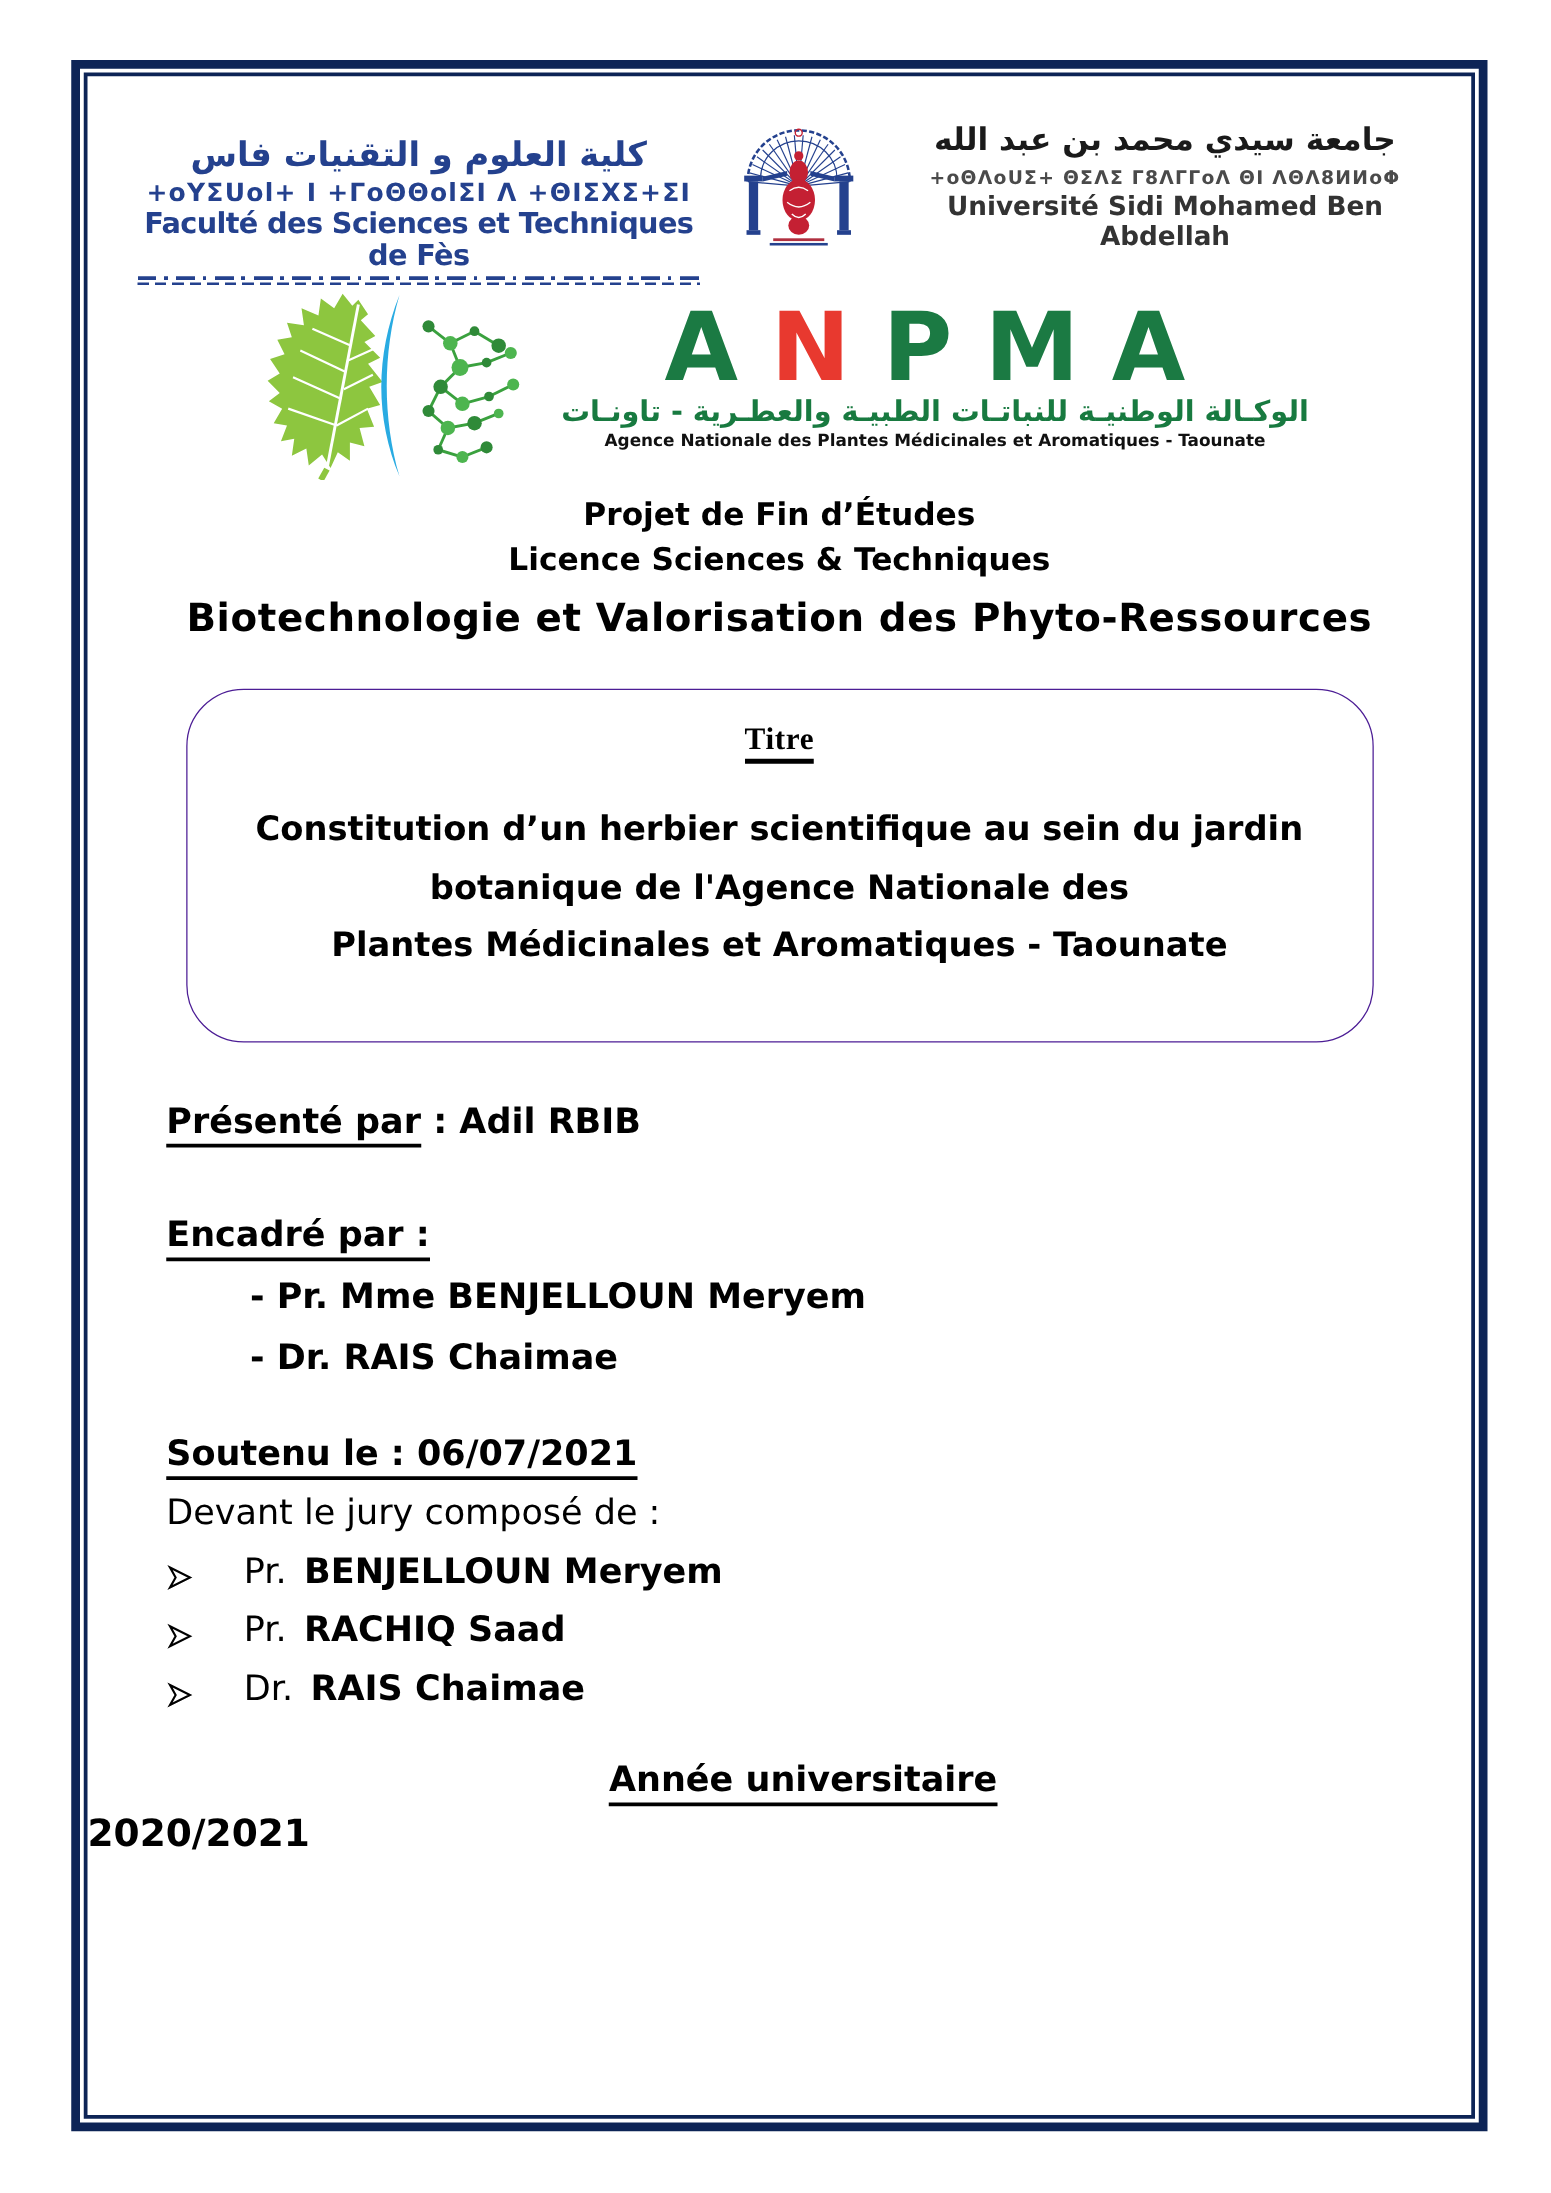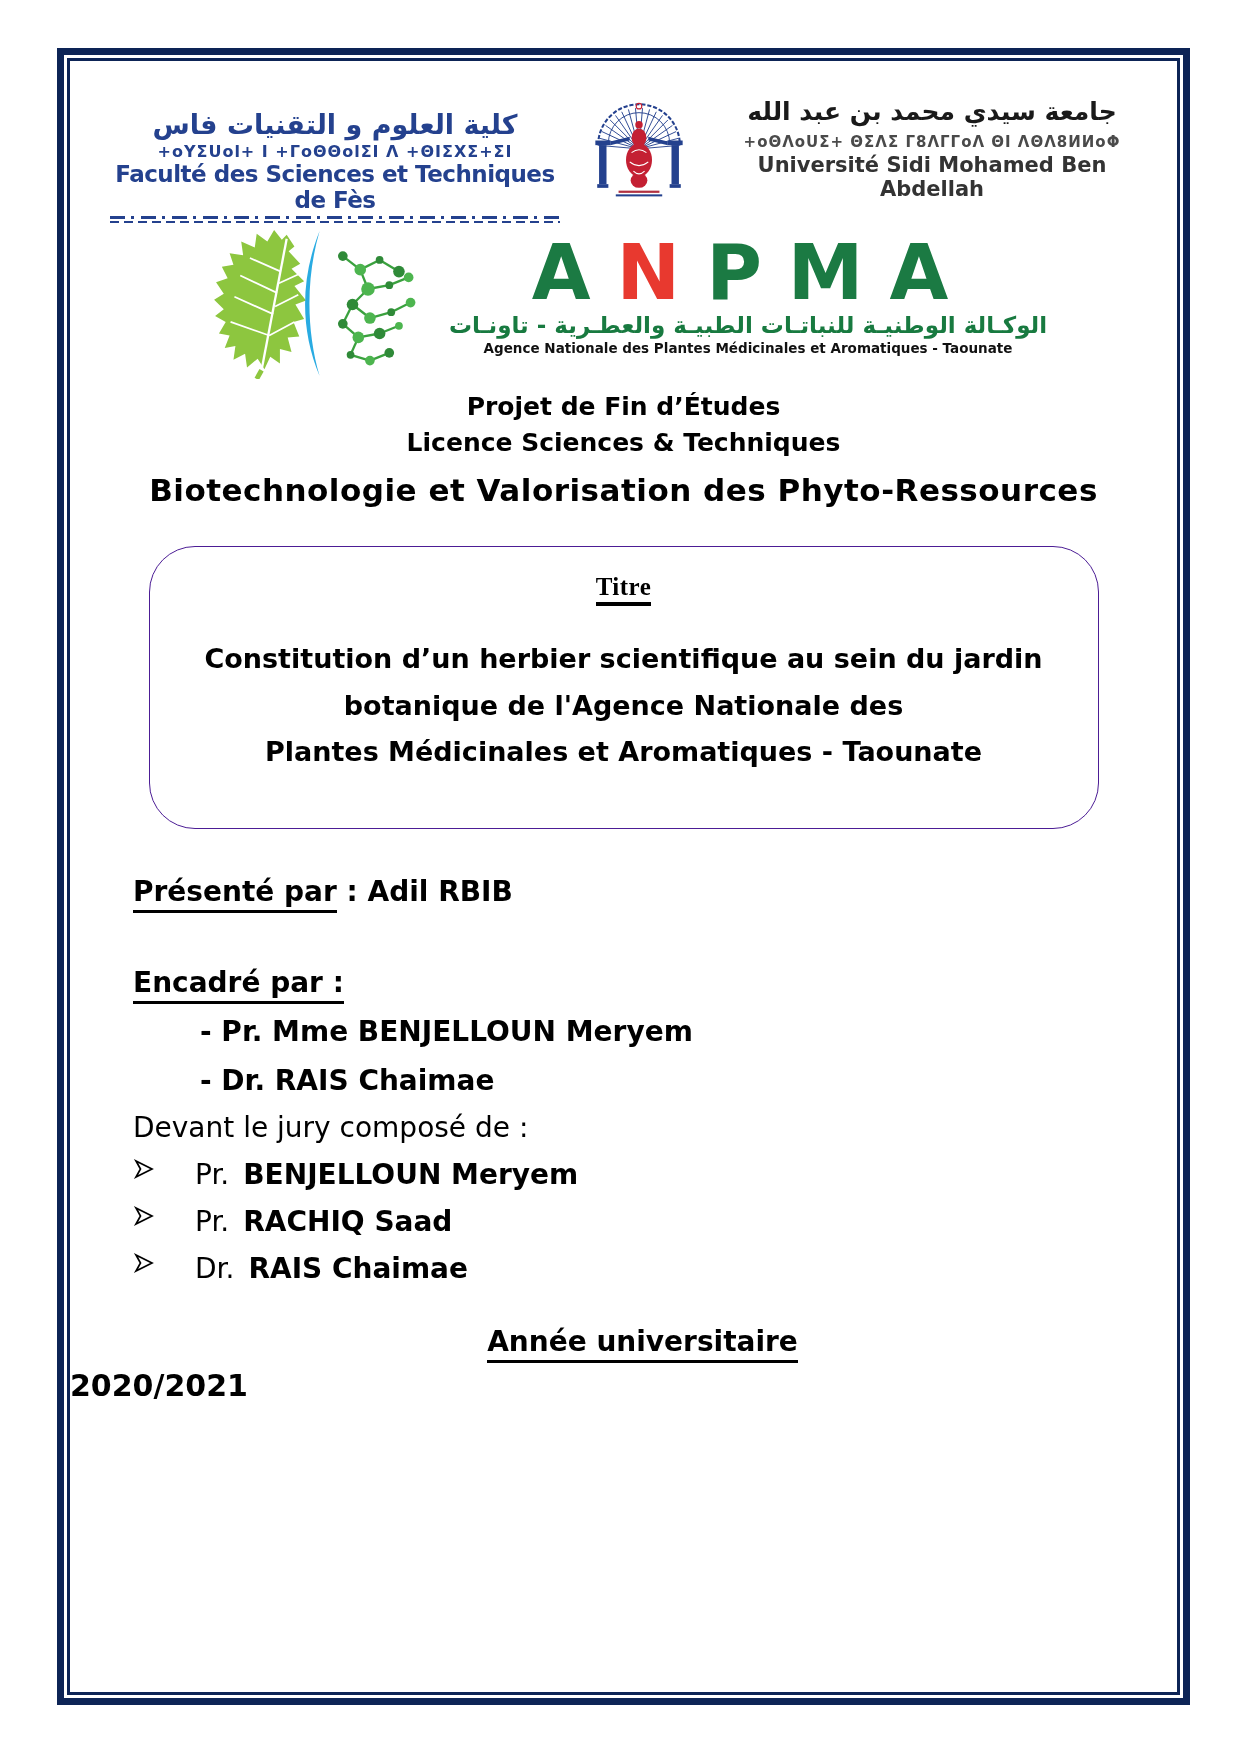--- a/index.html
+++ b/index.html
@@ -4,21 +4,21 @@
 <style>
   html,body{margin:0;padding:0;background:#ffffff;}
   body{width:1241px;height:1754px;position:relative;font-family:"DejaVu Sans",sans-serif;color:#000;overflow:hidden;}
   .frame{position:absolute;left:57px;top:48px;width:1133px;height:1657px;border:7px solid #0d2456;box-sizing:border-box;}
   .inner{position:absolute;inset:3px;border:3px solid #0d2456;box-sizing:border-box;padding:14px 0 0 0;}
   
   .header{display:flex;justify-content:space-between;align-items:flex-start;padding:12px 30px 0 40px;}
   .hcol{text-align:center;}
   .hleft{width:450px;padding-top:22px;color:#24418e;}
   .hleft .ar{font-size:27px;font-weight:bold;direction:rtl;line-height:1.15;}
-  .hleft .tif{font-size:16px;font-weight:bold;letter-spacing:1px;margin-top:2px;}
+  .hleft .tif{font-size:20px;font-weight:bold;letter-spacing:1px;margin-top:2px;}
   .hleft .fr{font-size:23px;font-weight:bold;letter-spacing:-0.5px;margin-top:0px;}
   .dashline{height:3px;margin-top:3px;background:repeating-linear-gradient(90deg,#24418e 0 15px,transparent 15px 21px,#24418e 21px 24px,transparent 24px 31px);}
   .dashline2{height:2px;margin-top:2px;background:repeating-linear-gradient(90deg,#24418e 0 9px,transparent 9px 14px);}
   .hright{width:430px;padding-top:10px;}
   .hright .ar{font-size:25px;font-weight:bold;color:#1a1a1a;direction:rtl;line-height:1.2;}
   .hright .tif{font-size:15px;font-weight:bold;color:#4a4a4a;letter-spacing:1px;margin-top:6px;}
   .hright .fr{font-size:21px;font-weight:bold;color:#333;margin-top:2px;}
   .emblem{width:96px;height:104px;flex:0 0 auto;margin-top:8px;}
   
   .anpma{display:flex;justify-content:center;align-items:flex-start;margin-top:6px;}
@@ -39,21 +39,21 @@
   .titre-label{display:inline-block;font-family:"Liberation Serif","DejaVu Serif",serif;font-size:25px;font-weight:bold;border-bottom:4px solid #000;padding-bottom:1px;letter-spacing:0.5px;}
   .titre-text{margin-top:30px;font-size:27px;font-weight:bold;line-height:1.72;}
   
   .block{margin-left:63px;margin-right:40px;font-size:28px;}
   .ul{border-bottom:3px solid #000;padding-bottom:2px;}
   .presente{margin-top:46px;font-weight:bold;}
   .encadre{margin-top:58px;font-weight:bold;}
   .sup-line{margin-left:130px;margin-top:16px;font-weight:bold;}
   .soutenu{margin-top:44px;font-weight:bold;}
   .devant{margin-top:14px;font-weight:normal;}
-  .jury-line{display:flex;align-items:flex-start;margin-top:14px;}
+  .jury-line{display:flex;align-items:flex-end;margin-top:14px;}
   .jury-bullet{width:22px;height:22px;margin-right:40px;flex:0 0 auto;}
   .jury-title{font-weight:normal;margin-right:14px;}
   .jury-name{font-weight:bold;}
   .annee{text-align:center;margin-top:40px;font-size:28px;font-weight:bold;padding-left:38px;}
   .annee .ul{border-bottom:3px solid #000;}
   .year-val{font-size:30px;font-weight:bold;margin-top:10px;}
 </style>
 </head>
 <body>
 
@@ -199,20 +199,23 @@
     <div class="block presente">
       <span class="ul">Présenté par</span><span> : Adil RBIB</span>
     </div>
 
     <div class="block encadre">
       <span class="ul">Encadré par :</span>
     </div>
     <div class="block sup-line">- Pr. Mme BENJELLOUN Meryem</div>
     <div class="block sup-line">- Dr. RAIS Chaimae</div>
 
+    <div class="block soutenu">
+      <span class="ul">Soutenu le : 06/07/2021</span>
+    </div>
     <div class="block devant">Devant le jury composé de :</div>
 
     <div class="block jury-line">
       <svg class="jury-bullet" viewBox="0 0 22 22">
           <path d="M3 3 L19 11 L3 19 L7.5 11 Z" fill="none" stroke="#000" stroke-width="1.7"></path>
         </svg>
       <span class="jury-title">Pr.</span>
       <span class="jury-name">BENJELLOUN Meryem</span>
     </div>
     <div class="block jury-line">

